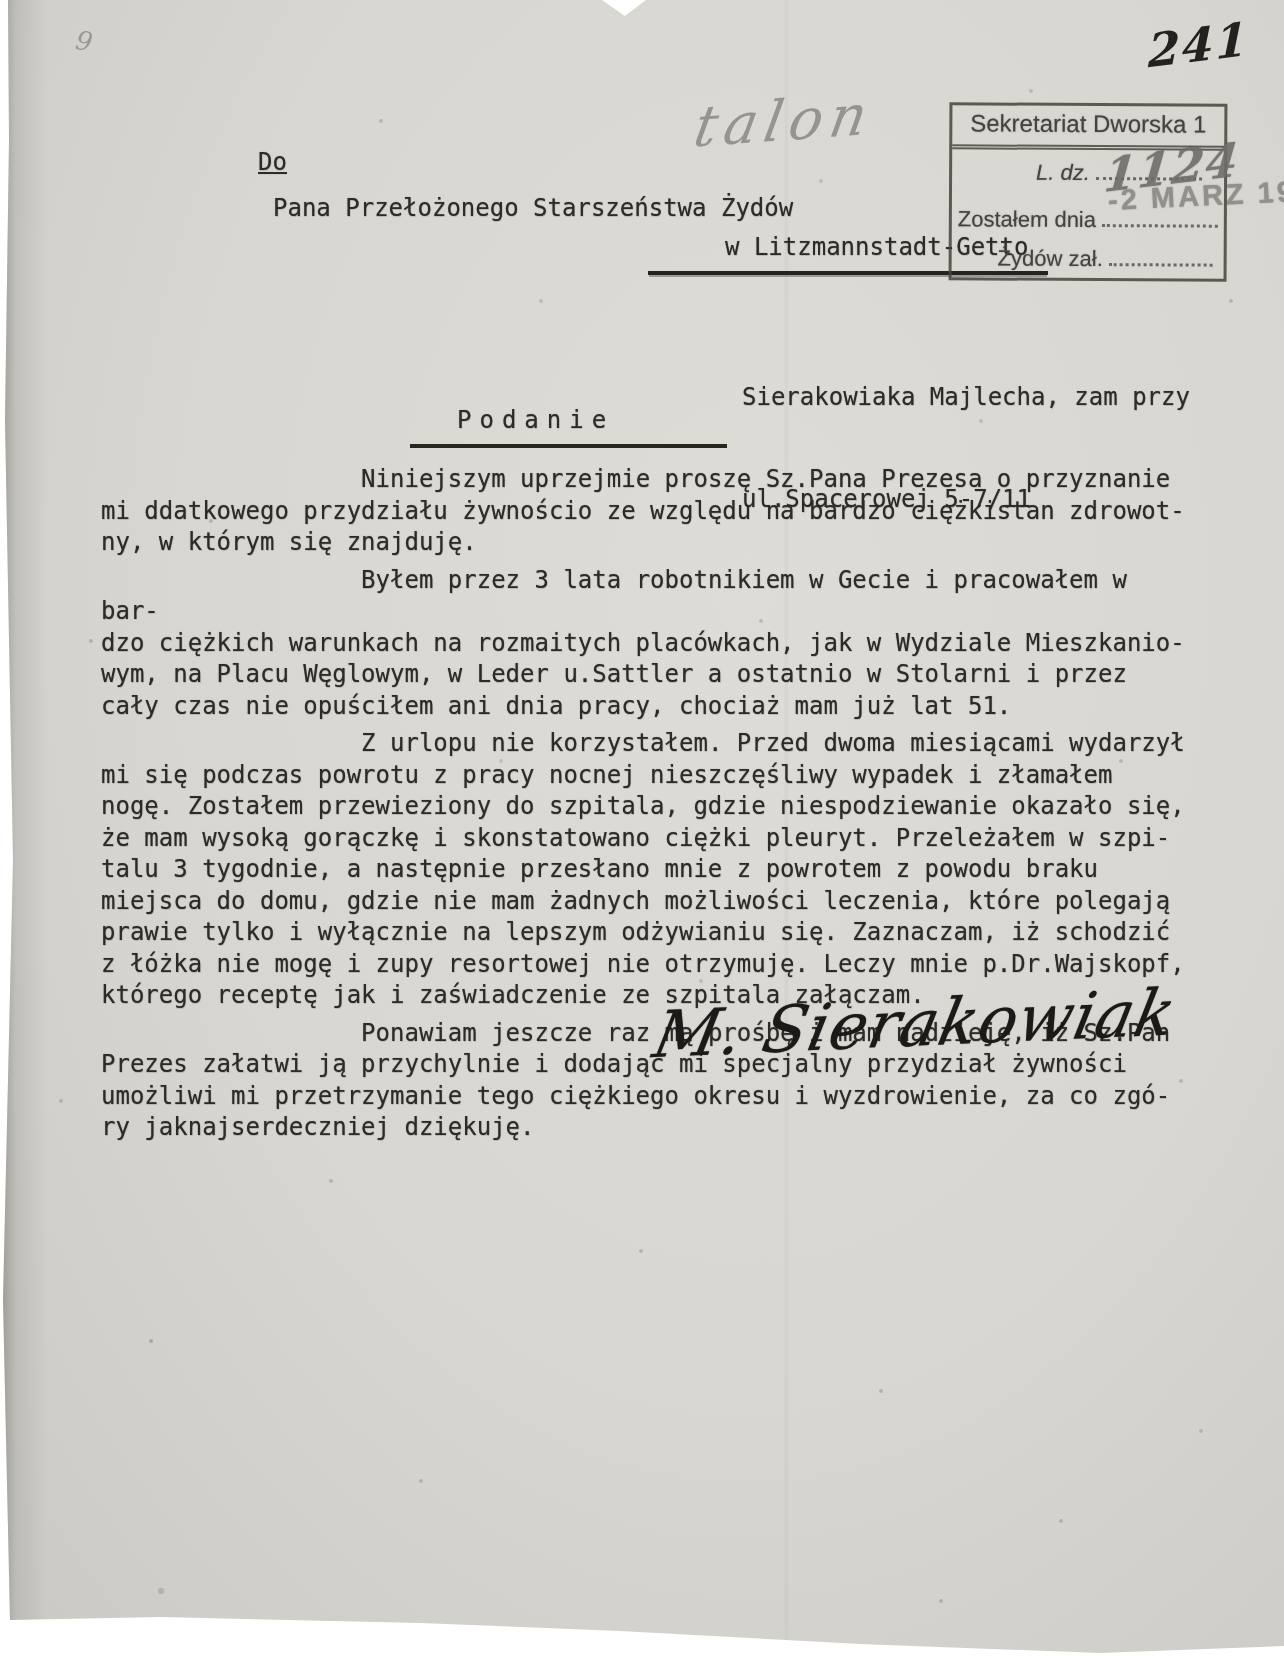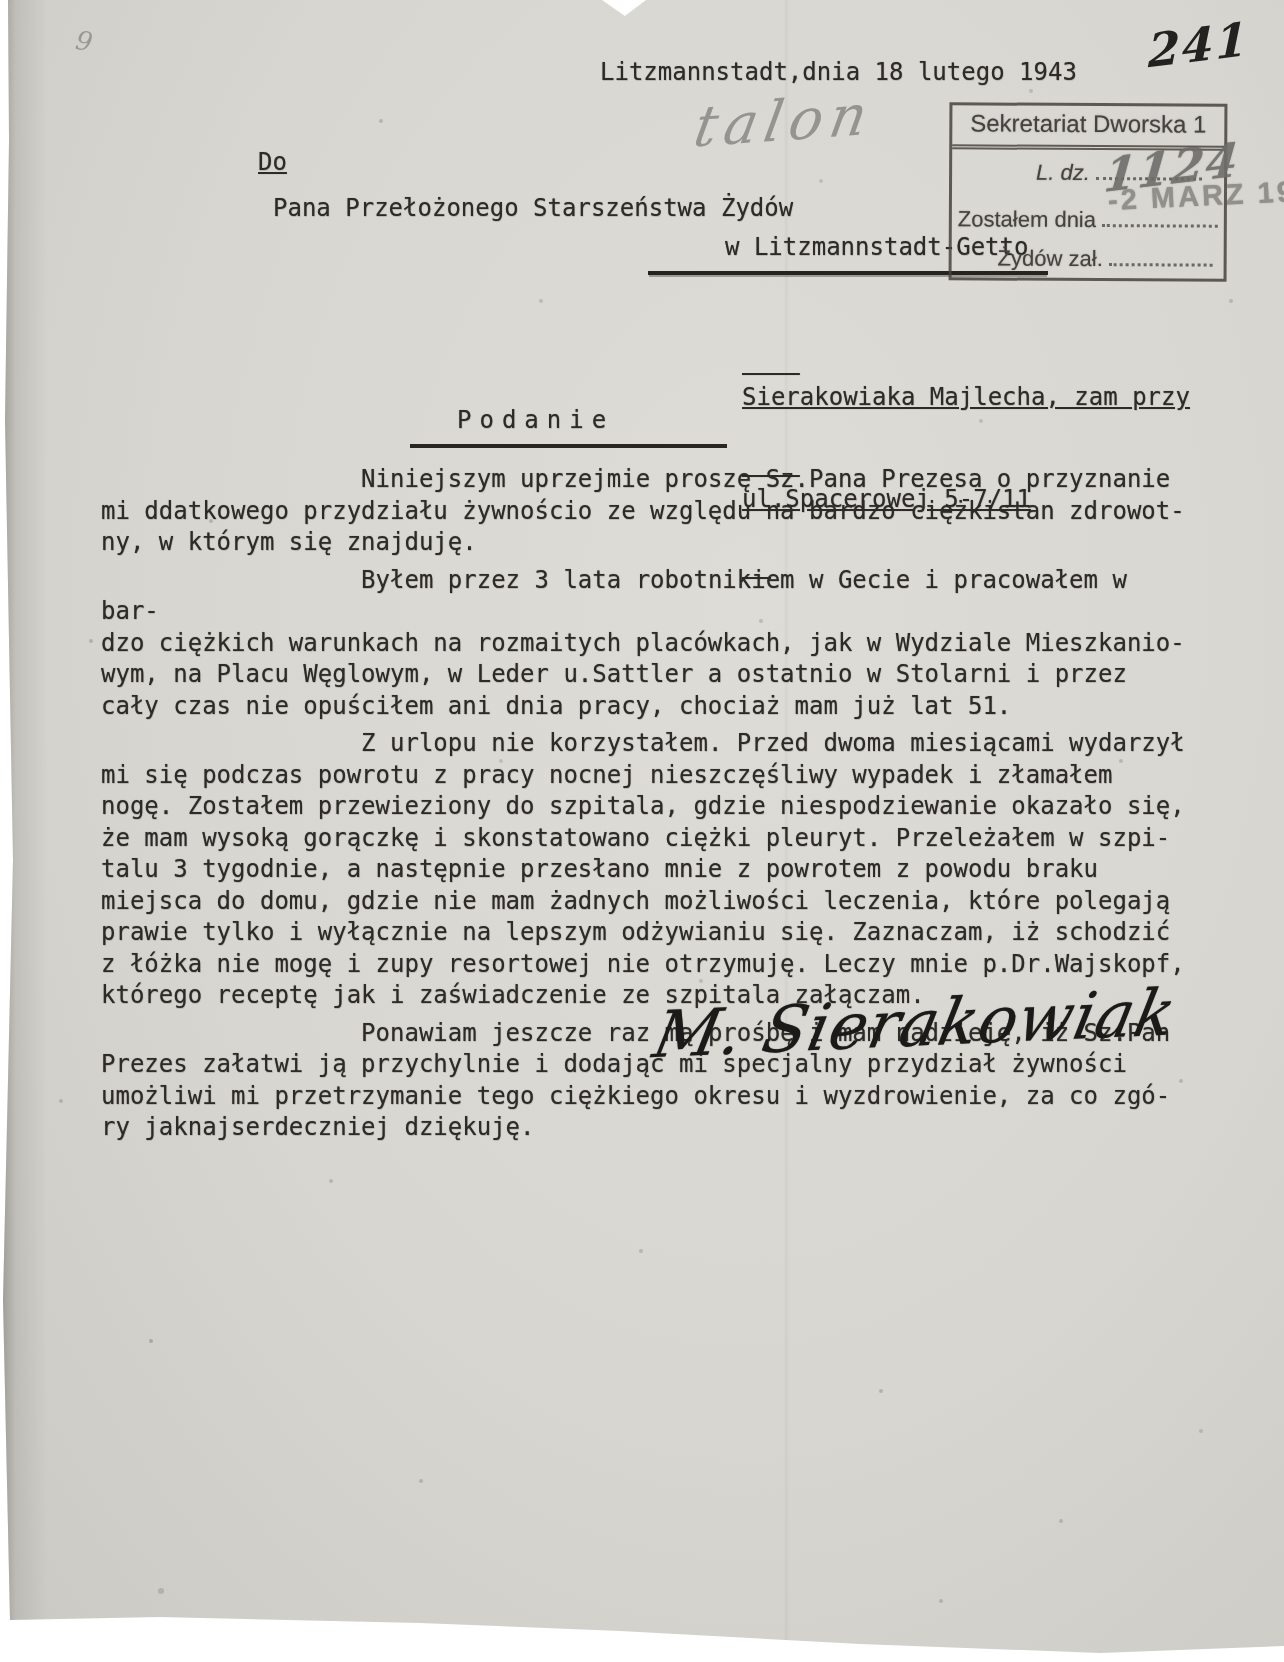--- a/index.html
+++ b/index.html
@@ -70,40 +70,39 @@
   .row-received{left:6px;top:101px;}
   .row-attach{left:46px;top:140px;}
   .dots{display:inline-block;height:15px;border-bottom:3px dotted rgba(80,77,70,.8);margin-left:6px;}
   .dots-ldz{width:106px;}
   .dots-received{width:116px;}
   .dots-attach{width:104px;}
   .stamp-hand{position:absolute;left:152px;top:34px;font-size:46px;color:#6e6d6a;
     transform:rotate(-7deg) skewX(-12deg);letter-spacing:2px;font-weight:bold;opacity:.9;}
   .stamp-date{position:absolute;left:156px;top:72px;font-size:29px;font-weight:bold;
     color:#8f8d88;transform:rotate(-3deg);letter-spacing:3px;white-space:nowrap;opacity:.95;}
-  .sender{left:742px;top:312px;line-height:34px;text-decoration:underline;}
+  .sender{left:742px;top:312px;line-height:34px;}
   .letter-title{left:457px;top:406px;letter-spacing:8px;}
   .title-underline{left:410px;top:444px;width:317px;height:4px;background:#28261f;}
   .letter-body{left:95px;top:458px;width:1110px;line-height:31.5px;}
   .letter-body p{margin:6px;}
   .signature{left:655px;top:998px;font-size:64px;color:#1b1a18;letter-spacing:1px;
     transform:rotate(-2.5deg) skewX(-14deg);transform-origin:left center;
     text-shadow:0 0 1px rgba(20,20,18,.6);}
 </style>
 </head>
 <body>
 
 <div class="paper">
   <div class="specks"></div>
   <div class="tear"></div>
 
   <div class="abs corner-mark hand">9</div>
   <div class="abs page-number hand">241</div>
 
-  <div class="abs date-line tw">Litzmannstadt,dnia 18 lutego 1943</div>
   <div class="abs pencil-note hand">talon</div>
 
   <div class="abs salutation tw">Do</div>
   <div class="abs recipient-1 tw">Pana Przełożonego Starszeństwa Żydów</div>
   <div class="abs recipient-2 tw">w Litzmannstadt-Getto</div>
   <div class="abs recipient-underline"></div>
 
   <div class="abs stamp">
     <div class="stamp-title">Sekretariat Dworska 1</div>
     <div class="stamp-row row-ldz"><span>L. dz.</span><span class="dots dots-ldz"></span></div>

